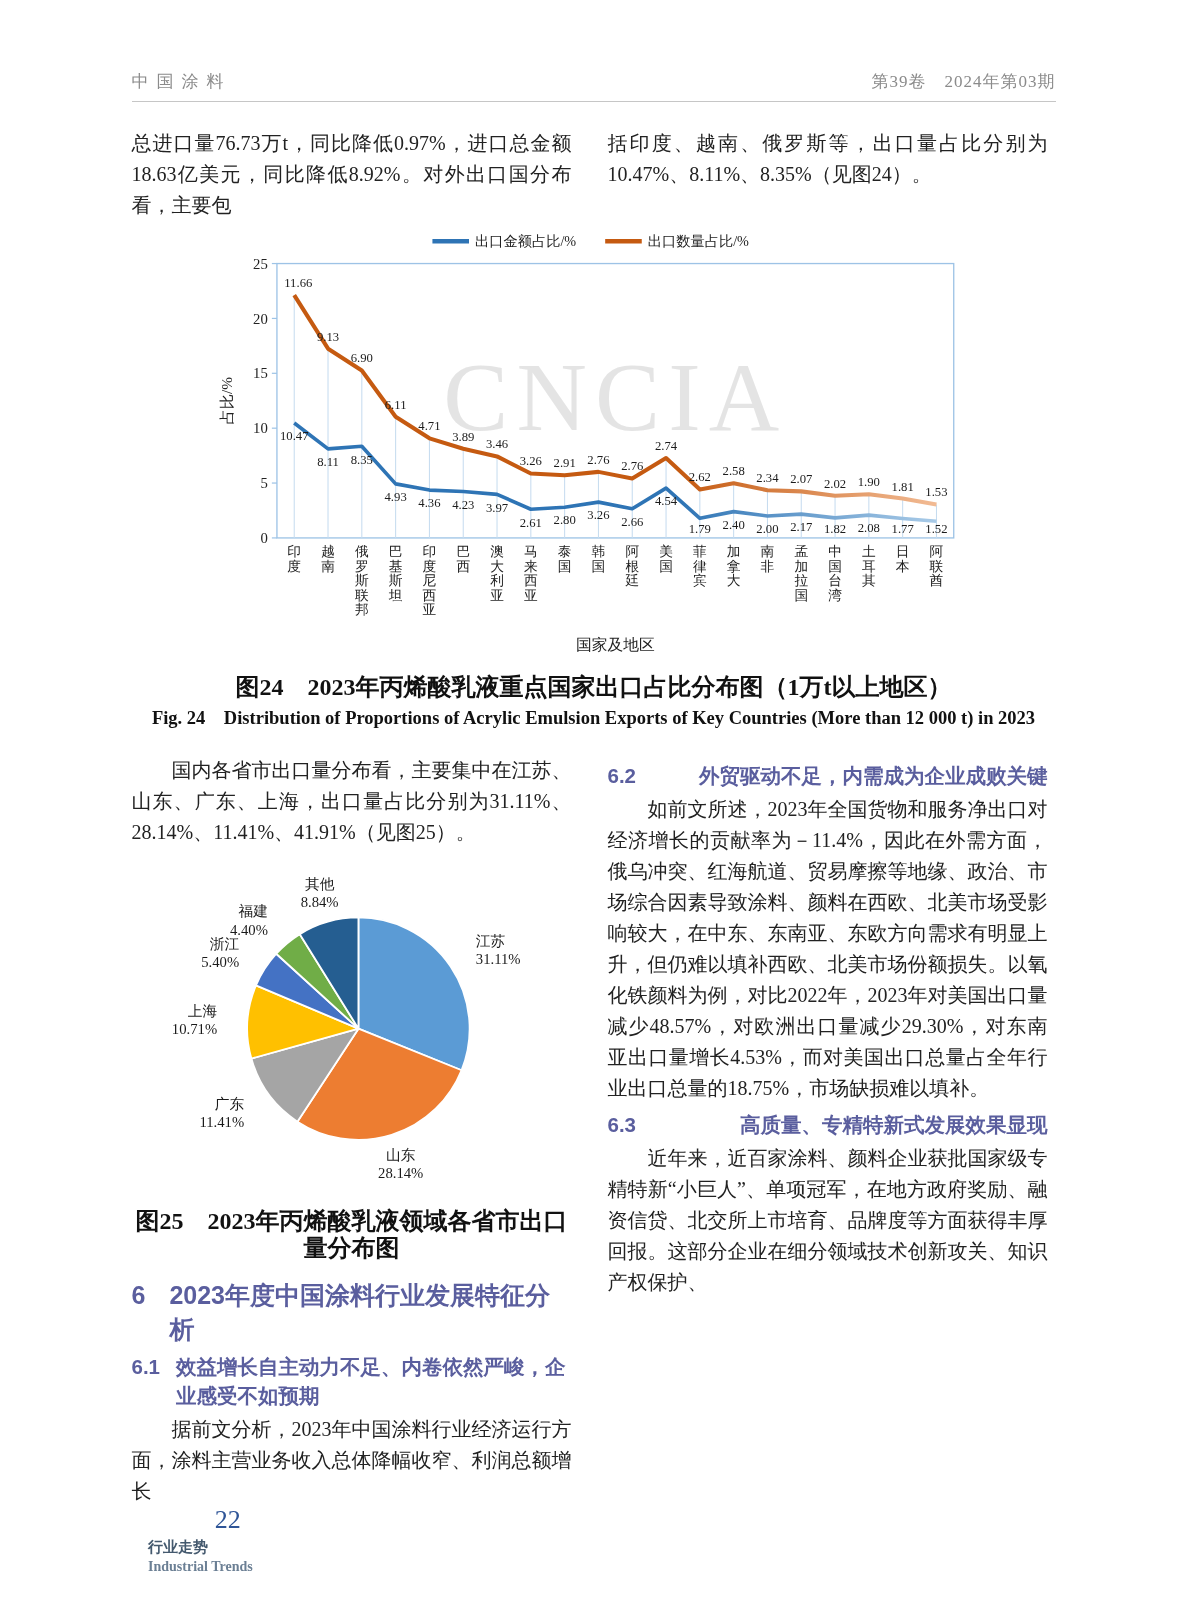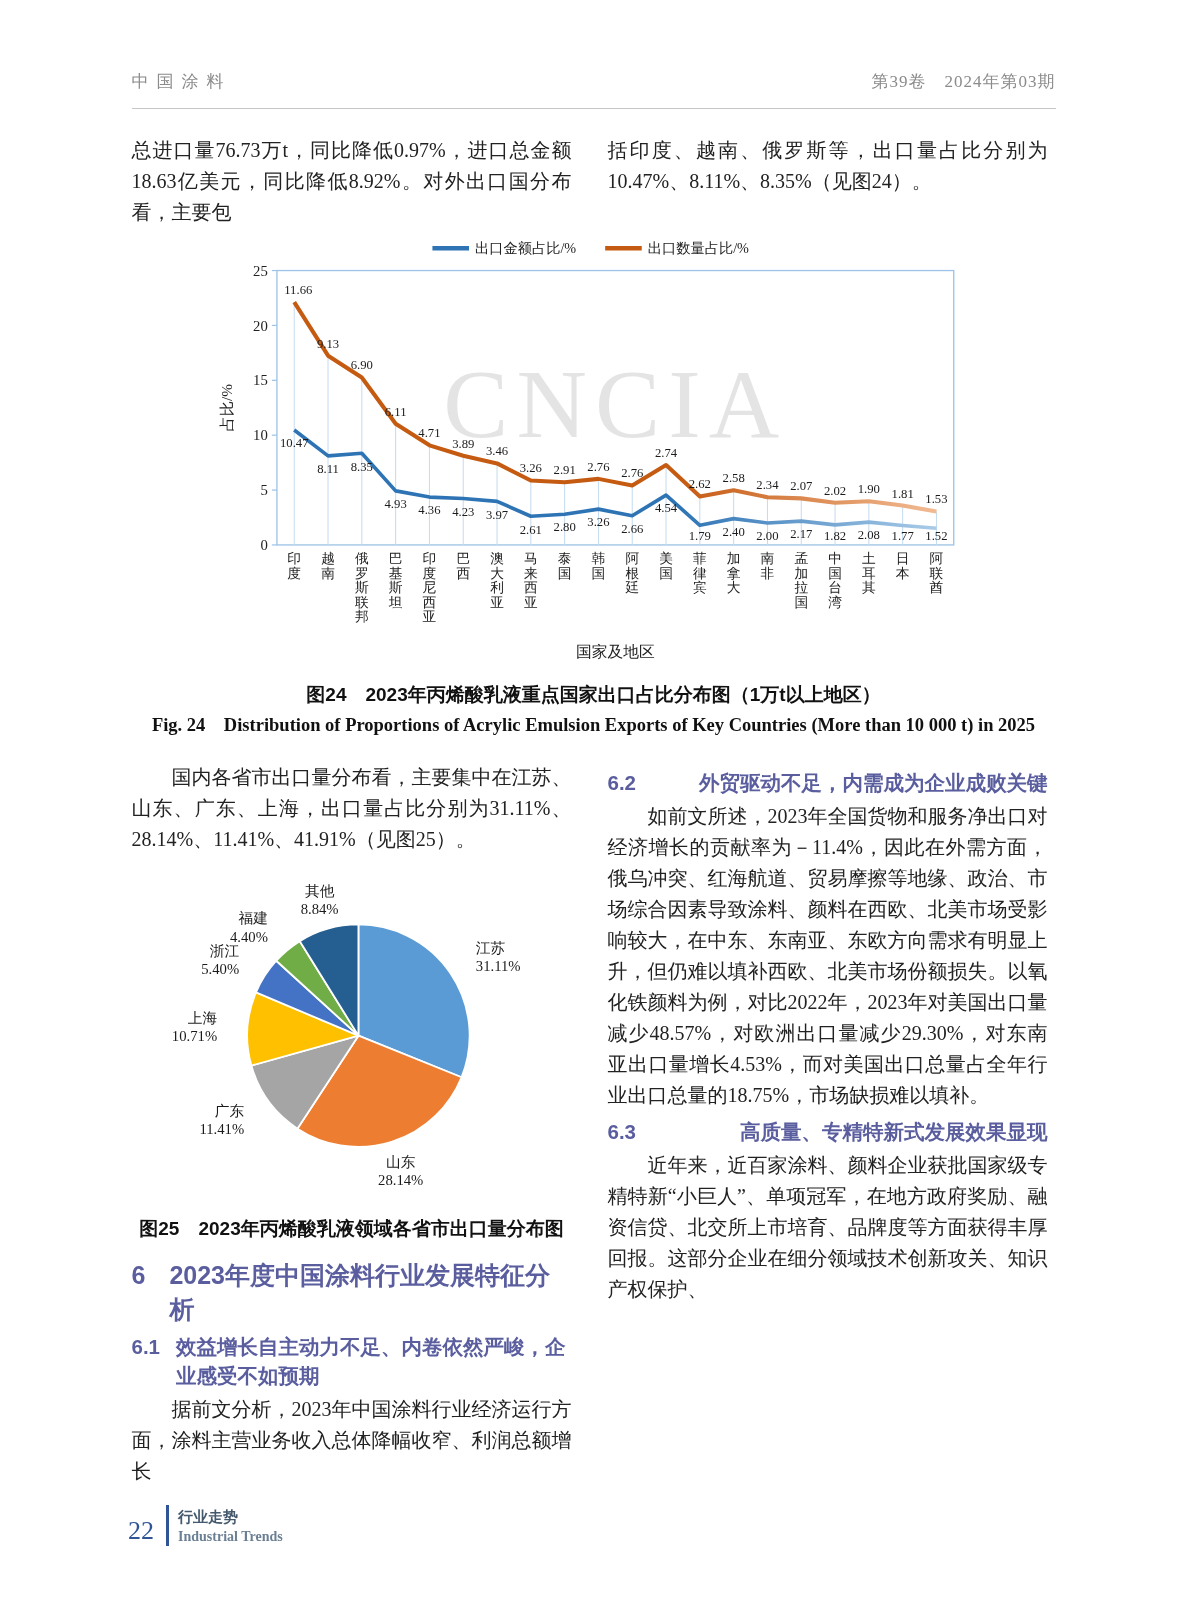--- a/index.html
+++ b/index.html
@@ -4,55 +4,55 @@
 <style>
   html,body{margin:0;padding:0;background:#ffffff;}
   body{
     width:1187px;height:1600px;position:relative;overflow:hidden;
     font-family:"Liberation Serif","DejaVu Serif",serif;color:#222222;
   }
   .content{width:924px;margin:0 auto;}
   
   .page-header{
     display:flex;justify-content:space-between;align-items:flex-end;
-    padding-top:70px;padding-bottom:15px;border-bottom:1.5px solid #c6c6c6;
+    padding-top:70px;padding-bottom:8px;border-bottom:1.5px solid #c6c6c6;
     color:#8b8b8b;font-size:17px;
   }
   .journal-name{letter-spacing:8px;}
   .issue-info{letter-spacing:1px;}
   
   .two-col{display:flex;gap:36px;}
   .col{width:440px;}
   .body-par{font-size:20px;line-height:31px;text-align:justify;margin:0;}
   .indent{text-indent:2em;}
   .top-cols{margin-top:26px;}
   .main-cols{margin-top:24px;}
   
   .figure-block{text-align:center;}
   .fig24{margin-top:8px;}
   .fig25{margin-top:6px;}
   .cap-cn{
-    font-family:Liberation Sans, sans-serif;font-weight:bold;
-    font-size:19px;line-height:27px;margin-top:4px;color:#111;
+    font-family:Liberation Serif, serif;font-weight:bold;
+    font-size:24px;line-height:27px;margin-top:4px;color:#111;
   }
   .cap-en{font-weight:bold;font-size:18.5px;line-height:26px;margin-top:4px;color:#111;}
   
   .h1{
     display:flex;gap:24px;align-items:baseline;margin-top:16px;
     font-family:"Liberation Sans","DejaVu Sans",sans-serif;font-weight:bold;
     color:#5a5e9e;font-size:25px;line-height:34px;
   }
   .h2{
     display:flex;gap:16px;align-items:baseline;margin-top:6px;margin-bottom:4px;
     font-family:"Liberation Sans","DejaVu Sans",sans-serif;font-weight:bold;
     color:#5a5e9e;font-size:20.5px;line-height:29px;justify-content:space-between;
   }
   .h2 .hnum,.h1 .hnum{flex:0 0 auto;}
   
-  .page-footer{position:absolute;left:128px;top:1505px;display:flex;align-items:stretch;}
+  .page-footer{position:absolute;left:148px;top:1505px;display:flex;align-items:stretch;flex-direction:column;}
   .page-num{font-size:26px;color:#2f5597;align-self:flex-end;margin-right:12px;line-height:30px;}
   .footer-bar{width:3px;background:#2f5597;margin-right:9px;}
   .footer-col-cn{
     font-family:"Liberation Sans","DejaVu Sans",sans-serif;font-weight:bold;
     font-size:15px;color:#44596e;line-height:22px;padding-top:1px;
   }
   .footer-col-en{font-weight:bold;font-size:14px;color:#6b7f94;line-height:18px;}
   svg text{font-family:"Liberation Serif","DejaVu Serif",serif;}
 </style>
 </head>
@@ -185,21 +185,21 @@
         <text x="507.42105263157896" y="322" text-anchor="middle" font-size="13.5" fill="#222"><tspan x="507.42105263157896" dy="0">加</tspan><tspan x="507.42105263157896" dy="14.2">拿</tspan><tspan x="507.42105263157896" dy="14.2">大</tspan></text>
         <text x="540.6842105263158" y="322" text-anchor="middle" font-size="13.5" fill="#222"><tspan x="540.6842105263158" dy="0">南</tspan><tspan x="540.6842105263158" dy="14.2">非</tspan></text>
         <text x="573.9473684210527" y="322" text-anchor="middle" font-size="13.5" fill="#222"><tspan x="573.9473684210527" dy="0">孟</tspan><tspan x="573.9473684210527" dy="14.2">加</tspan><tspan x="573.9473684210527" dy="14.2">拉</tspan><tspan x="573.9473684210527" dy="14.2">国</tspan></text>
         <text x="607.2105263157895" y="322" text-anchor="middle" font-size="13.5" fill="#222"><tspan x="607.2105263157895" dy="0">中</tspan><tspan x="607.2105263157895" dy="14.2">国</tspan><tspan x="607.2105263157895" dy="14.2">台</tspan><tspan x="607.2105263157895" dy="14.2">湾</tspan></text>
         <text x="640.4736842105264" y="322" text-anchor="middle" font-size="13.5" fill="#222"><tspan x="640.4736842105264" dy="0">土</tspan><tspan x="640.4736842105264" dy="14.2">耳</tspan><tspan x="640.4736842105264" dy="14.2">其</tspan></text>
         <text x="673.7368421052631" y="322" text-anchor="middle" font-size="13.5" fill="#222"><tspan x="673.7368421052631" dy="0">日</tspan><tspan x="673.7368421052631" dy="14.2">本</tspan></text>
         <text x="707" y="322" text-anchor="middle" font-size="13.5" fill="#222"><tspan x="707" dy="0">阿</tspan><tspan x="707" dy="14.2">联</tspan><tspan x="707" dy="14.2">酋</tspan></text>
         <text x="391" y="414" text-anchor="middle" font-size="15.5" fill="#222">国家及地区</text>
       </svg>
     <div class="cap-cn">图24　2023年丙烯酸乳液重点国家出口占比分布图（1万t以上地区）</div>
-    <div class="cap-en">Fig. 24　Distribution of Proportions of Acrylic Emulsion Exports of Key Countries (More than 10 000 t) in 2025</div>
+    <div class="cap-en">Fig. 24　Distribution of Proportions of Acrylic Emulsion Exports of Key Countries (More than 12 000 t) in 2023</div>
   </div>
 
   <div class="two-col main-cols">
 
     <div class="col">
       <p class="body-par indent">国内各省市出口量分布看，主要集中在江苏、山东、广东、上海，出口量占比分别为31.11%、28.14%、11.41%、41.91%（见图25）。</p>
 
       <div class="figure-block fig25">
         <svg id="pie-chart" width="432" viewBox="0 0 470 376">
             <path d="M242 190 L242.0 69.0 A121 121 0 0 1 354.2 235.3 Z" fill="#5b9bd5" stroke="#ffffff" stroke-width="2" stroke-linejoin="round"></path>

